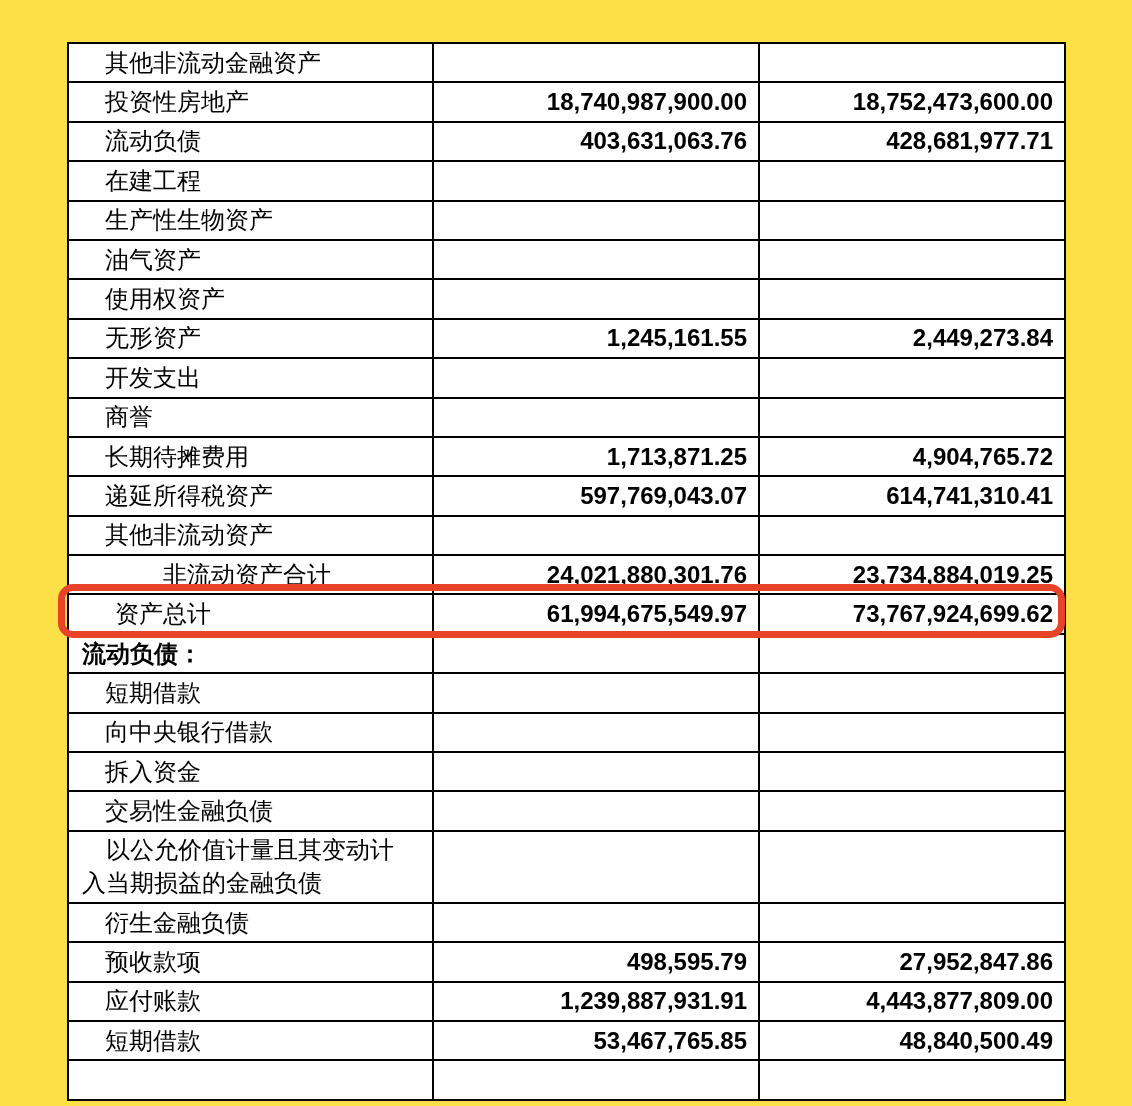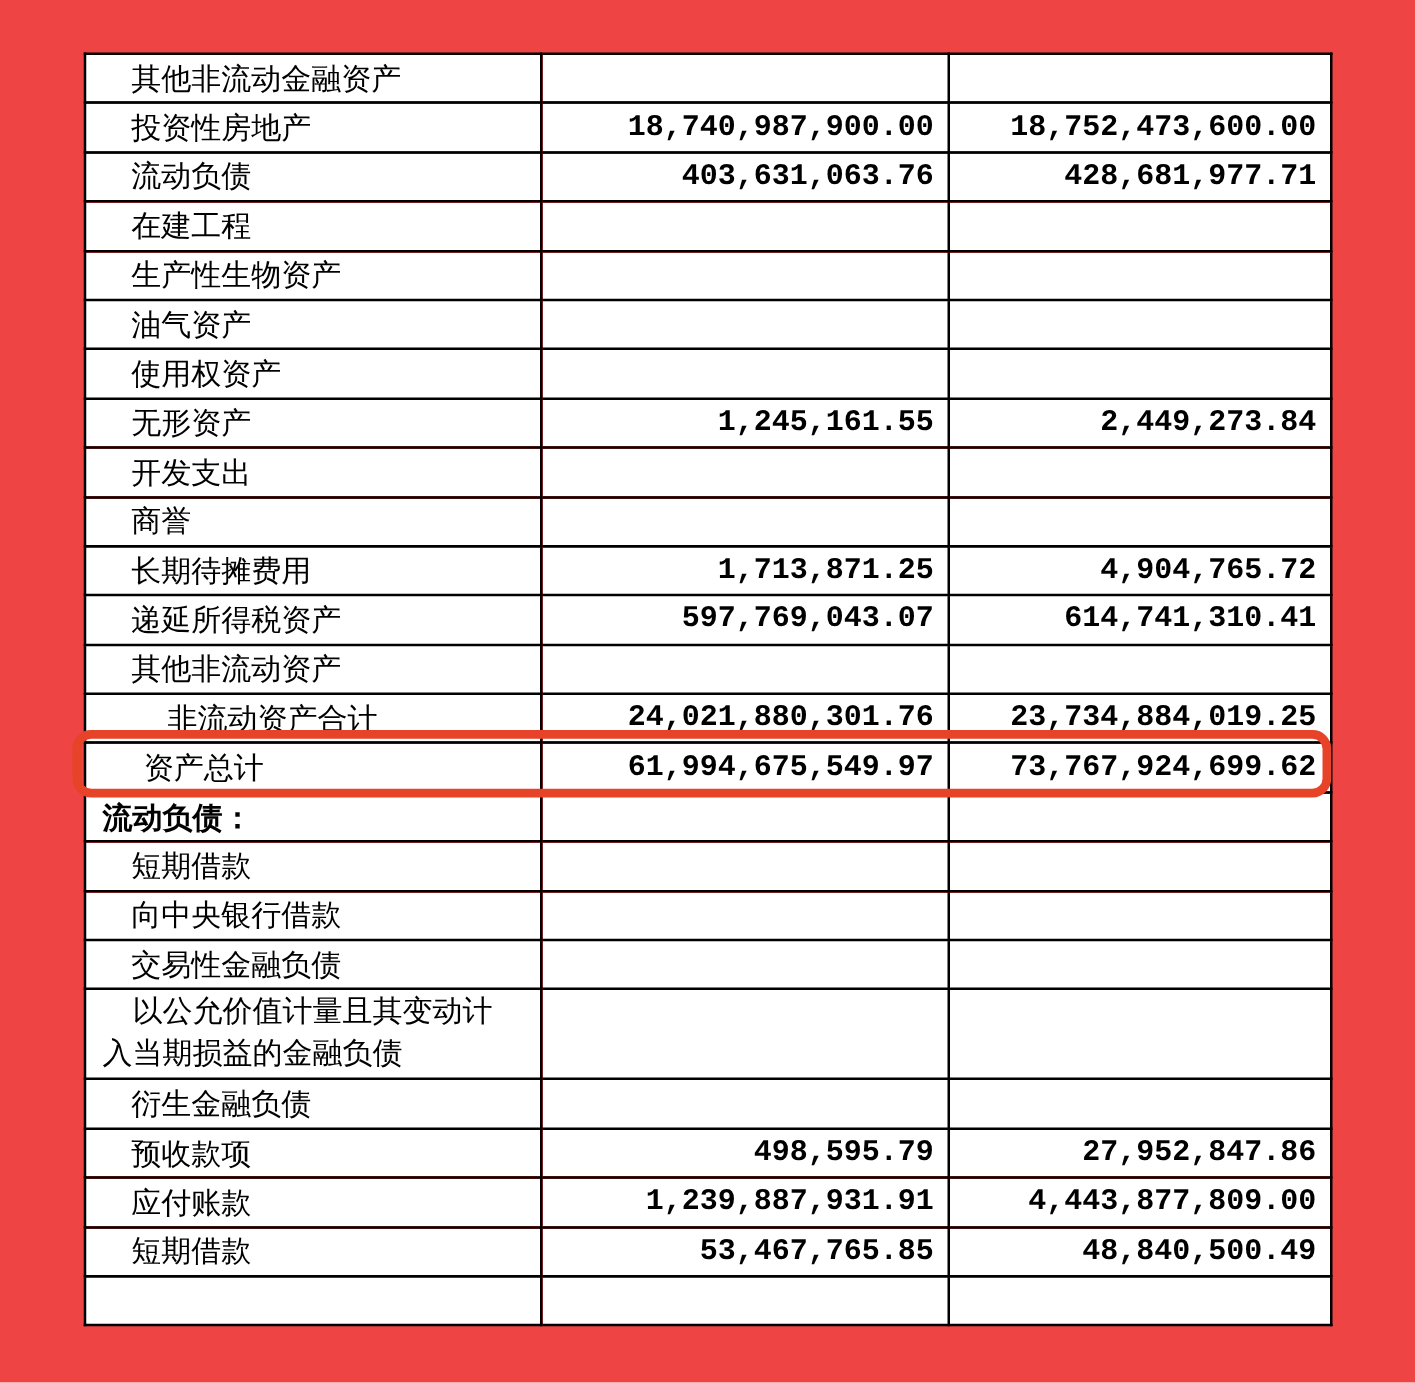--- a/index.html
+++ b/index.html
@@ -4,21 +4,21 @@
 <style>
   * { margin: 0; padding: 0; box-sizing: border-box; }
   html, body {
     width: 1132px; height: 1106px;
     background: #ffffff;
     overflow: hidden;
   }
   .page {
     position: relative;
     width: 1132px; height: 1106px;
-    background: #ef4444;
+    background: #fde047;
   }
   table.bs {
     position: absolute;
     left: 67px; top: 42px;
     border-collapse: collapse;
     table-layout: fixed;
     width: 997px;
   }
   col.c1 { width: 365px; }
   col.c2 { width: 326px; }
@@ -31,34 +31,34 @@
   }
   td.label {
     font-family: "Liberation Serif", "DejaVu Serif", serif;
     font-size: 24px;
     color: #000000;
     white-space: nowrap;
     overflow: hidden;
   }
   td.label.ind0 { padding-left: 13px; }
   td.label.ind1 { padding-left: 36px; }
-  td.label.ind2 { padding-left: 65px; margin-top: 36px; }
+  td.label.ind2 { padding-left: 94px; margin-top: 36px; }
   td.label.ind3 { padding-left: 46px; }
   td.label.bold { font-weight: 700; }
   td.label.wrap {
     white-space: pre-line;
     line-height: 33px;
     padding-left: 13px;
     text-indent: 24px;
     padding-top: 2px;
     padding-bottom: 2px;
     height: auto;
   }
   td.num {
-    font-family: Liberation Mono, monospace;
+    font-family: Liberation Sans, sans-serif;
     font-weight: 700;
     font-size: 24px;
     color: #000000;
     text-align: right;
     padding-right: 11px;
     white-space: nowrap;
     overflow: hidden;
   }
   .highlight-box {
     position: absolute;
@@ -165,20 +165,25 @@
           <td class="label ind1">短期借款</td>
           <td class="num"></td>
           <td class="num"></td>
         </tr>
         <tr>
           <td class="label ind1">向中央银行借款</td>
           <td class="num"></td>
           <td class="num"></td>
         </tr>
         <tr>
+          <td class="label ind1">拆入资金</td>
+          <td class="num"></td>
+          <td class="num"></td>
+        </tr>
+        <tr>
           <td class="label ind1">交易性金融负债</td>
           <td class="num"></td>
           <td class="num"></td>
         </tr>
         <tr>
           <td class="label ind1 wrap">以公允价值计量且其变动计
 入当期损益的金融负债</td>
           <td class="num"></td>
           <td class="num"></td>
         </tr>

